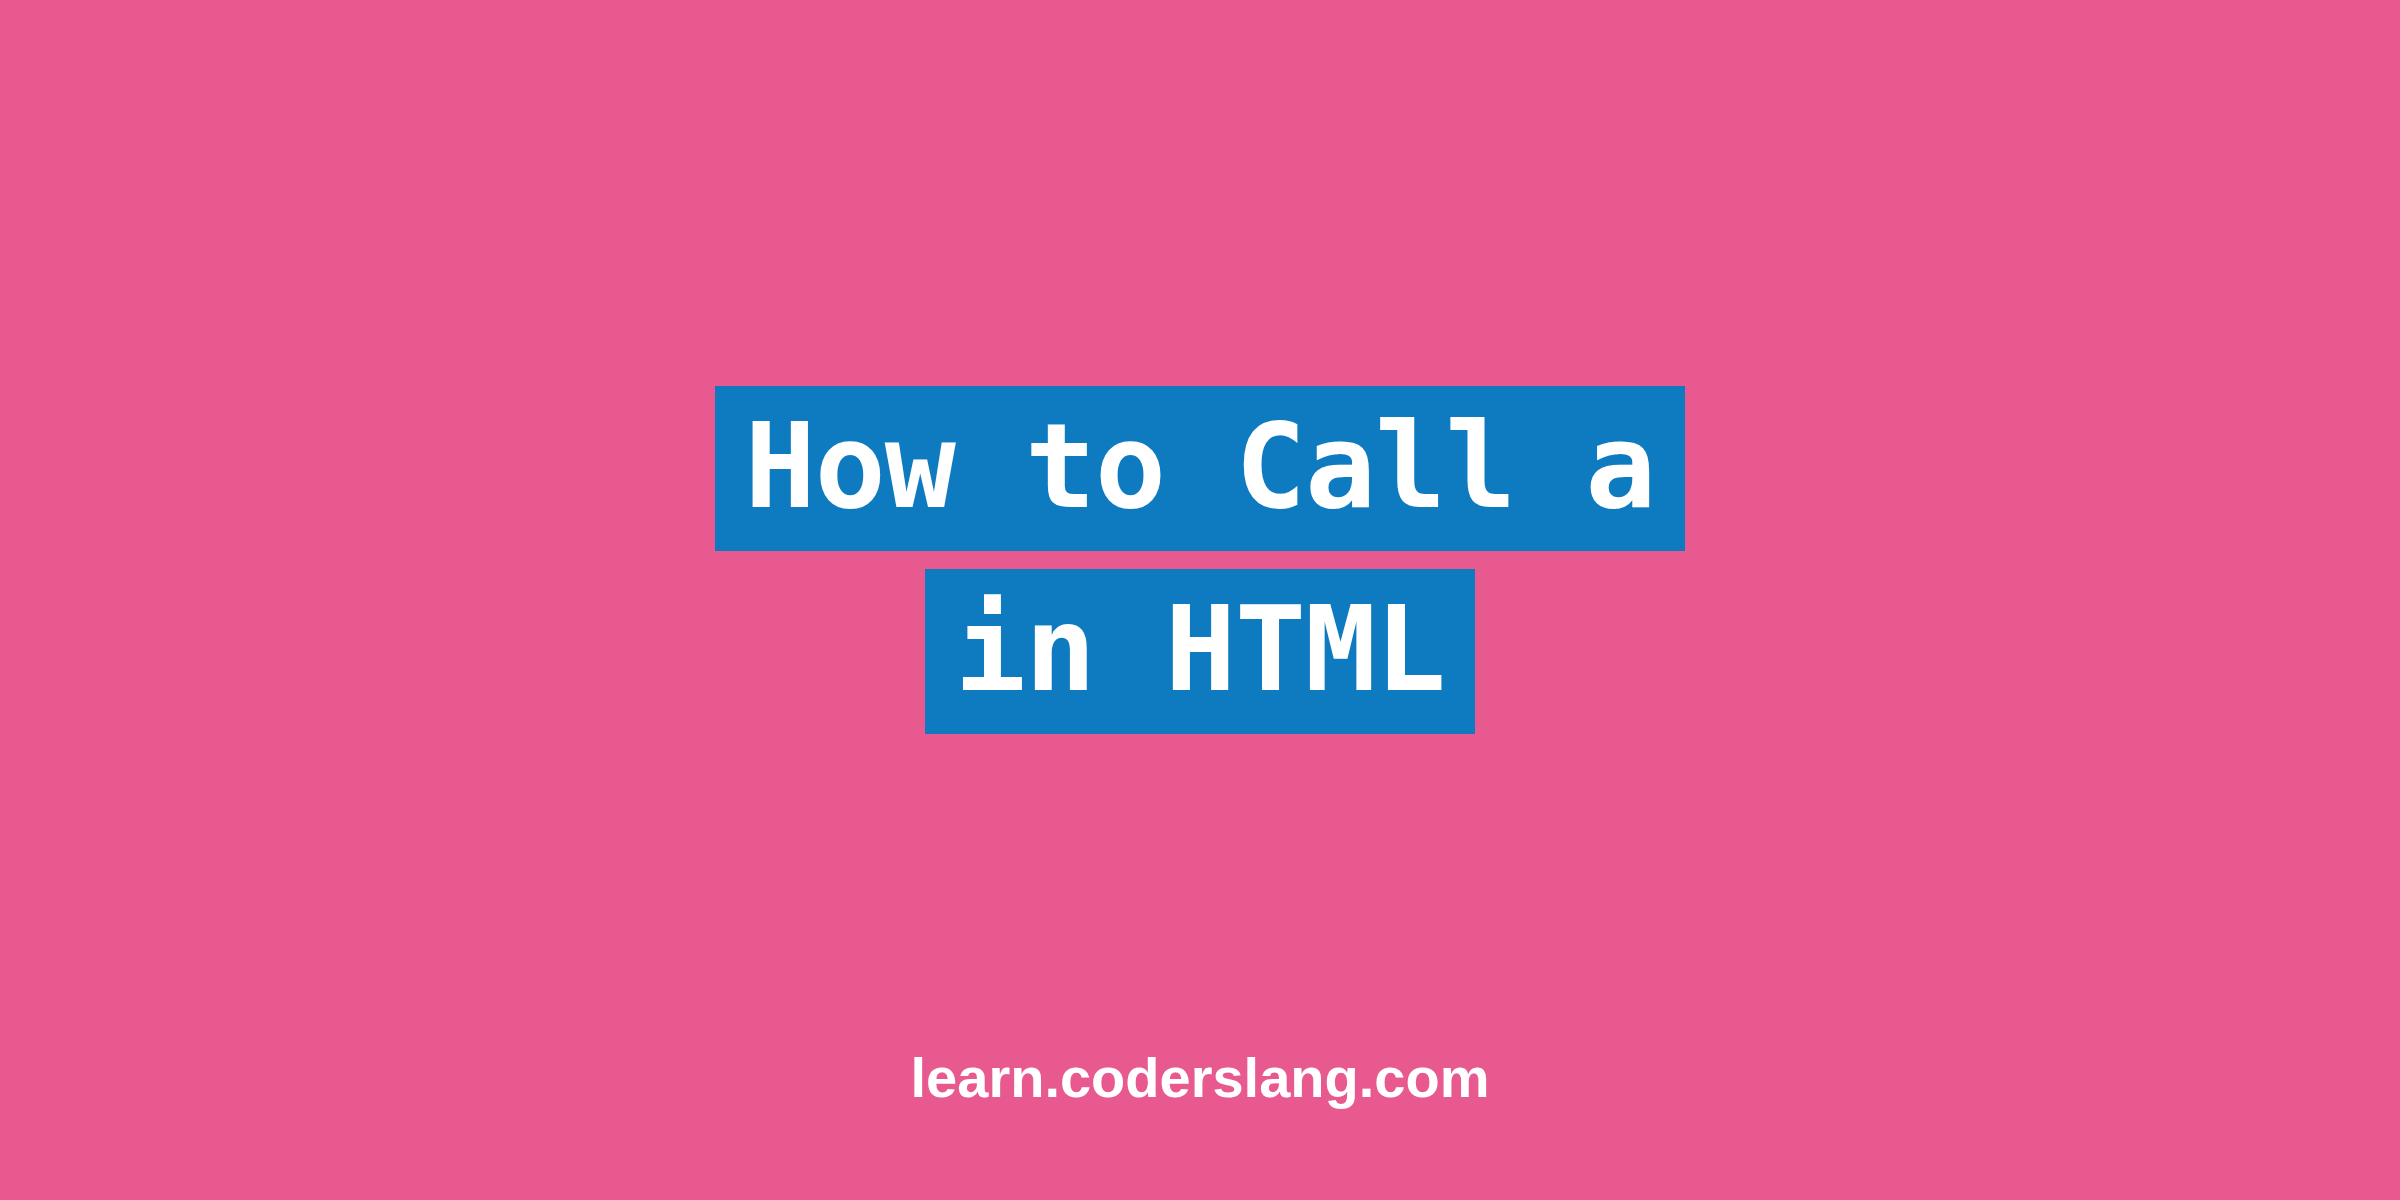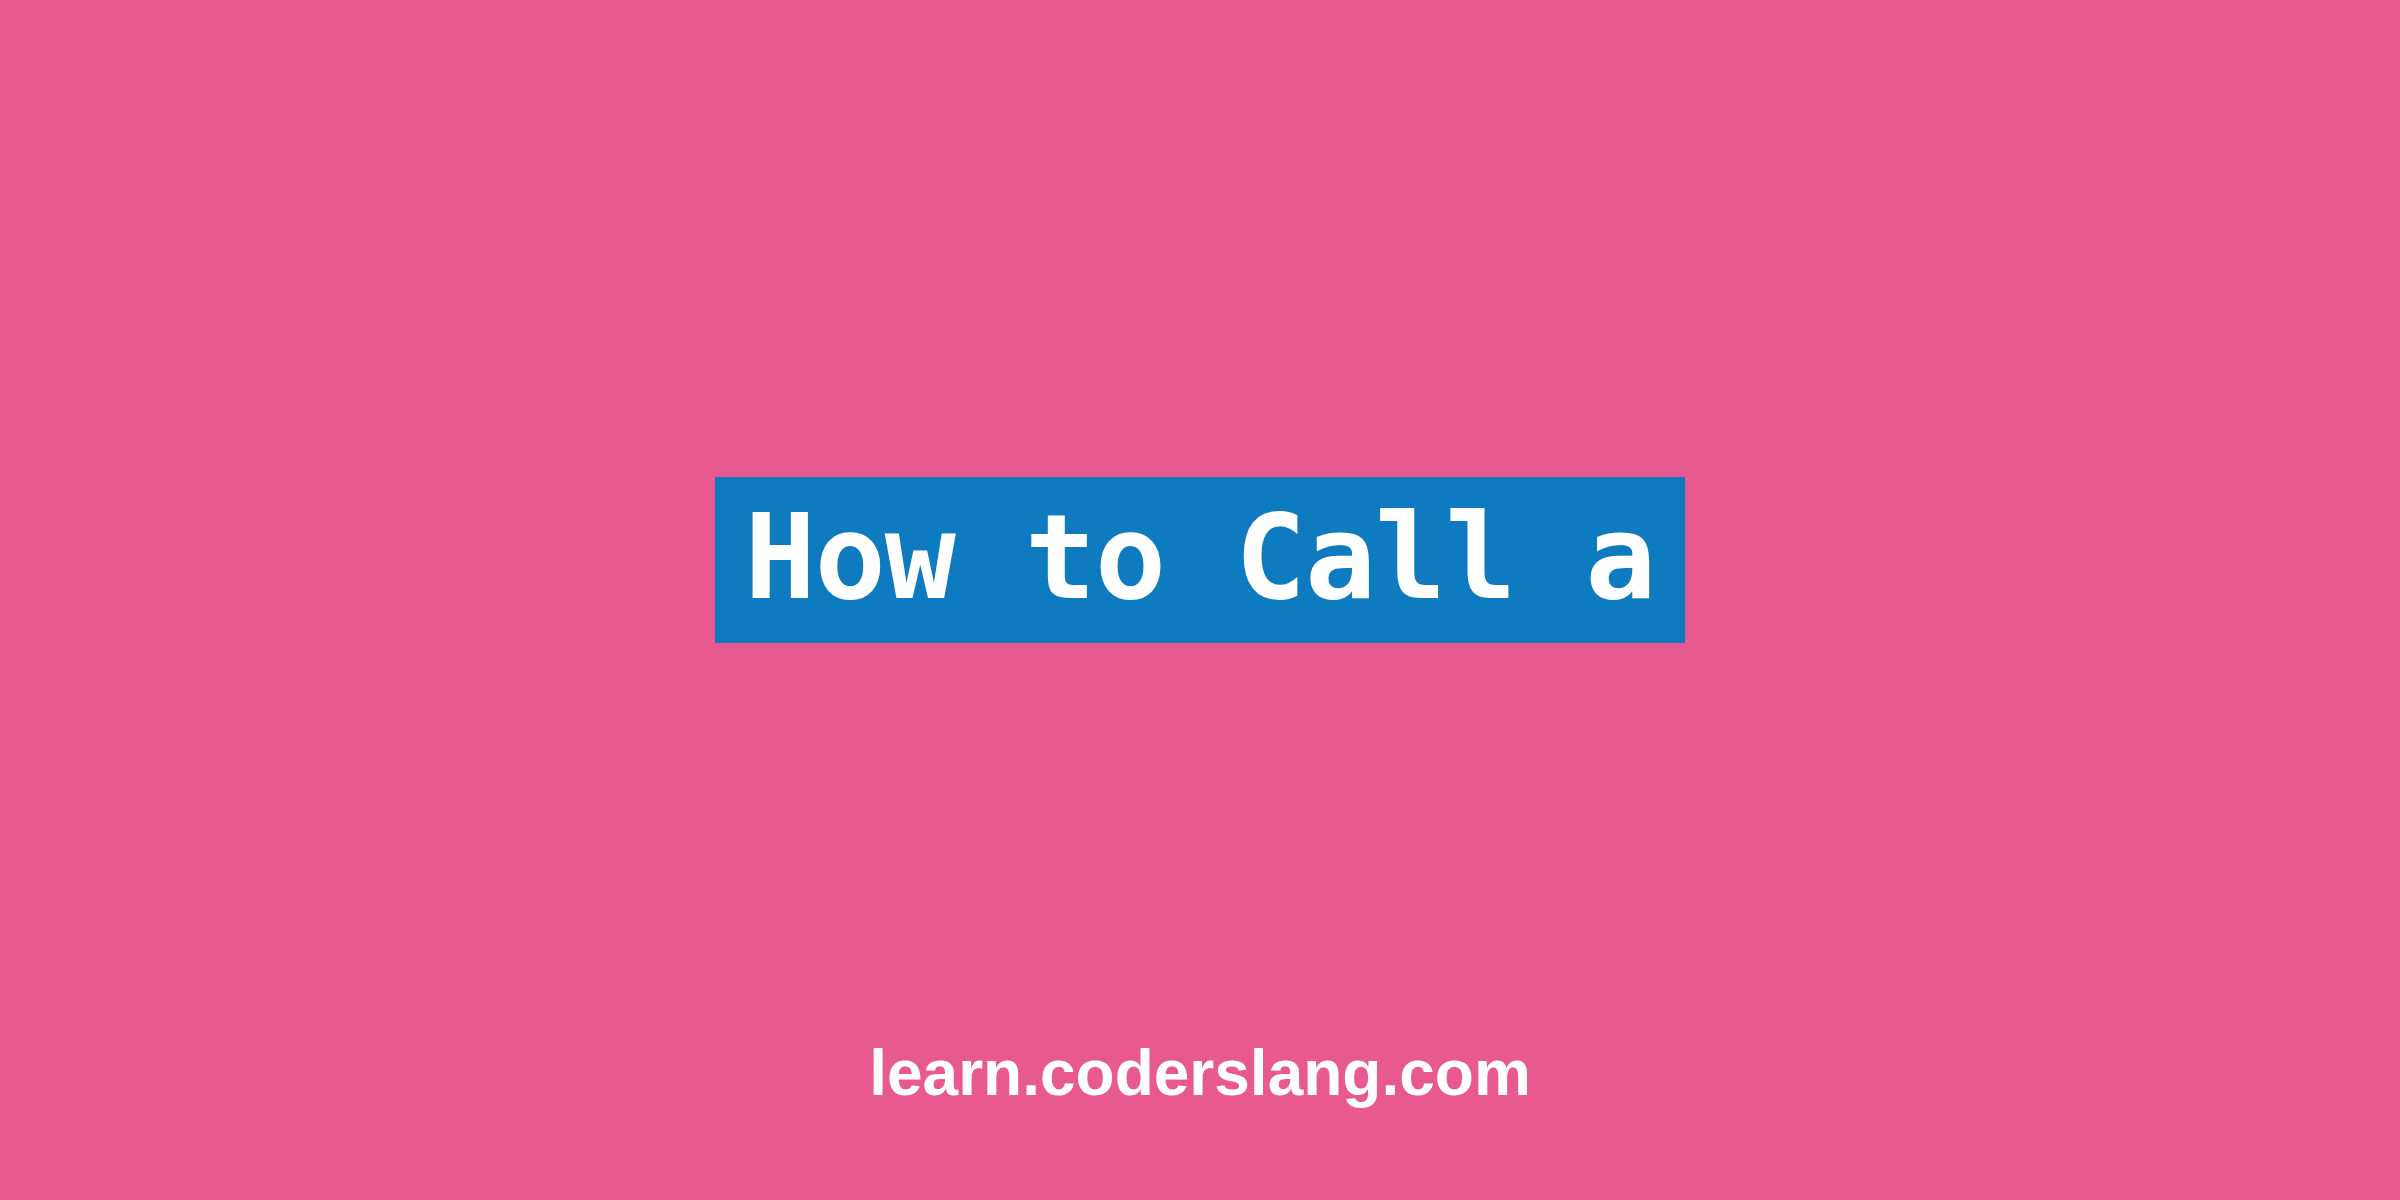--- a/index.html
+++ b/index.html
@@ -37,24 +37,25 @@
       letter-spacing: -1px;
     }
     .footer-text {
       position: absolute;
       bottom: 90px;
       left: 50%;
       transform: translateX(-50%);
       color: #ffffff;
       font-family: -apple-system, BlinkMacSystemFont, 'Segoe UI', 'Helvetica Neue', Arial, sans-serif;
       font-weight: 700;
-      font-size: 64px;
+      font-size: 56px;
       letter-spacing: 0px;
     }
   </style>
 </head>
 <body>
 
 <div class="title-container">
   <div class="title-line">How to Call a</div>
+  <div class="title-line">in HTML</div>
 </div>
 
 <div class="footer-text">learn.coderslang.com</div>
 
 </body></html>

